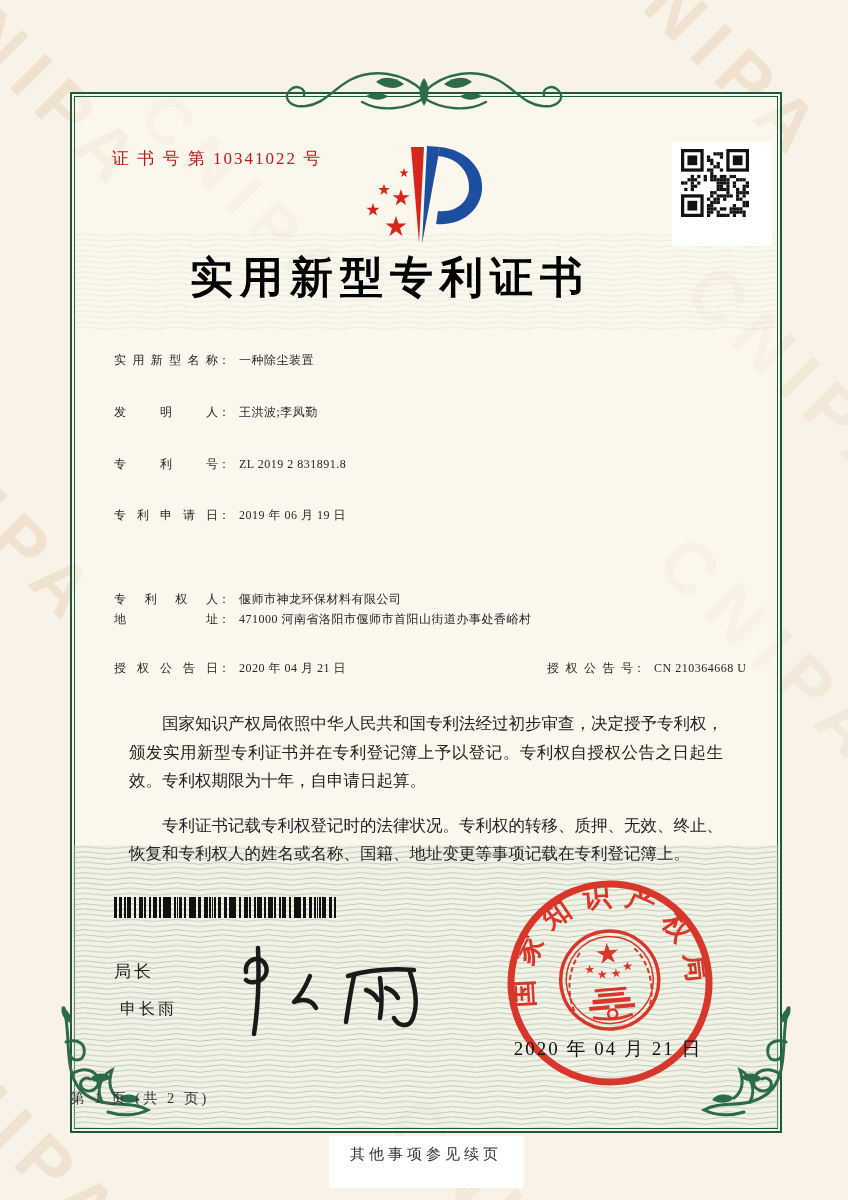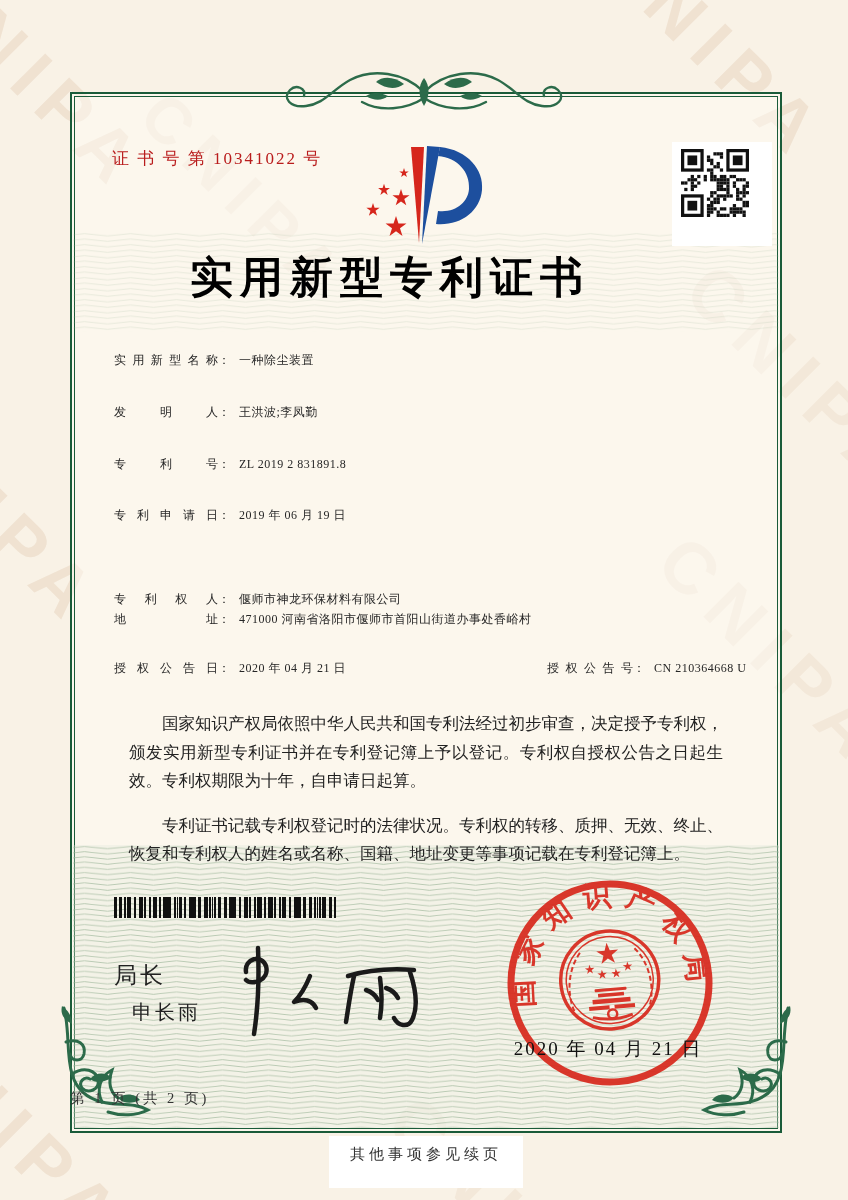--- a/index.html
+++ b/index.html
@@ -51,22 +51,22 @@
     font-size:16.5px;line-height:28.5px;text-align:justify;color:#222;
   }
   .legal p{margin:16px;text-indent:2em;}
   .barcode{
     position:absolute;left:114px;top:897px;width:222px;height:21px;
     background-image:
       repeating-linear-gradient(90deg,#101010 0 2px,rgba(0,0,0,0) 2px 5px),
       repeating-linear-gradient(90deg,#101010 0 1px,rgba(0,0,0,0) 1px 7px),
       repeating-linear-gradient(90deg,#101010 0 3px,rgba(0,0,0,0) 3px 13px);
   }
-  .signer-title{position:absolute;left:114px;top:960px;font-size:23px;letter-spacing:3px;}
-  .signer-name{position:absolute;left:132px;top:999px;font-size:20px;letter-spacing:3px;}
+  .signer-title{position:absolute;left:114px;top:960px;font-size:17px;letter-spacing:3px;}
+  .signer-name{position:absolute;left:120px;top:999px;font-size:16px;letter-spacing:3px;}
   .signature{position:absolute;left:228px;top:942px;}
   .seal{position:absolute;left:503px;top:876px;transform:rotate(-5deg);mix-blend-mode:multiply;}
   .seal-date{
     position:absolute;left:500px;top:1036px;width:216px;text-align:center;
     font-size:19px;letter-spacing:2px;color:#111;font-weight:500;
   }
   .page-num{
     position:absolute;left:70px;top:1089px;width:712px;text-align:left;
     font-size:14.5px;letter-spacing:3px;color:#333;
   }

